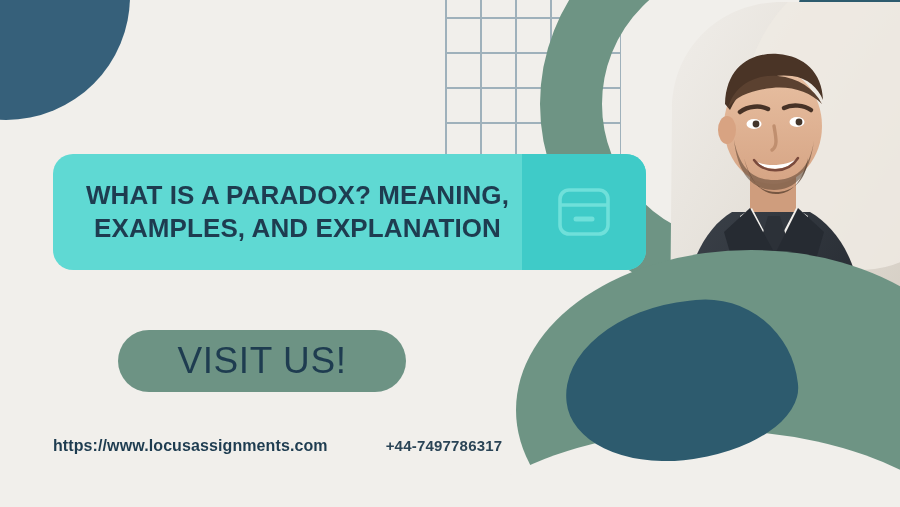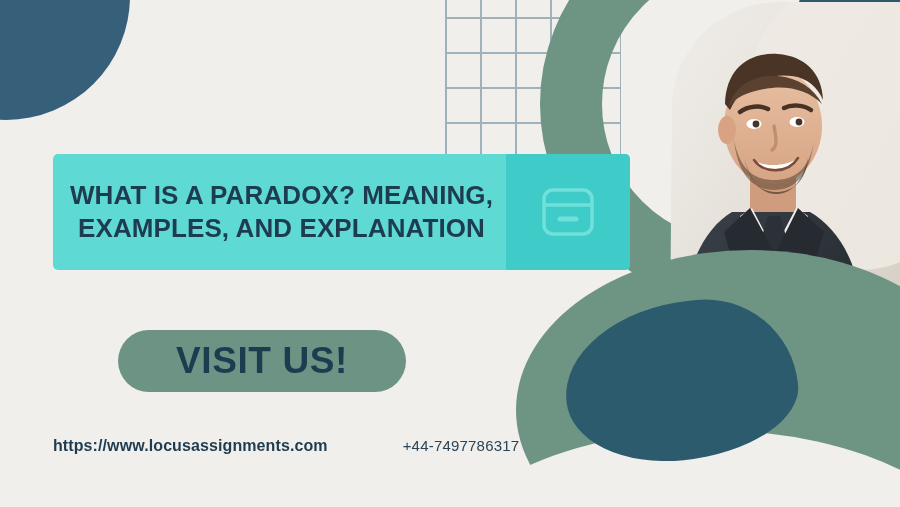--- a/index.html
+++ b/index.html
@@ -102,25 +102,26 @@
     transform: rotate(-6deg);
   }
 
   
   #title-banner {
     position: absolute;
     left: 53px;
     top: 154px;
     width: 577px;
     height: 116px;
-    border-radius: 5px;
+    border-radius: 20px;
     background: #5fd9d3;
     display: flex;
     align-items: stretch;
     overflow: hidden;
+    padding-left: 16px;
   }
   #title-text-area {
     flex: 1 1 auto;
     display: flex;
     align-items: center;
     padding: 0 10px 0 14px;
   }
   #title-heading {
     margin: 0;
     color: #1e3c50;
@@ -146,21 +147,21 @@
     left: 118px;
     top: 330px;
     width: 288px;
     height: 62px;
     border: none;
     border-radius: 32px;
     background: #6d9384;
     color: #1e3c50;
     font-family: "Liberation Sans", sans-serif;
     font-size: 37px;
-    font-weight: bold;
+    font-weight: normal;
     letter-spacing: 0.6px;
     cursor: pointer;
     padding: 0;
     line-height: 62px;
     text-align: center;
   }
 
   
   #footer-contact {
     position: absolute;
@@ -172,22 +173,22 @@
   #website-url {
     color: #1e3c50;
     font-size: 16px;
     font-weight: bold;
     text-decoration: none;
     letter-spacing: 0.1px;
   }
   #phone-number {
     color: #2a4456;
     font-size: 15px;
-    font-weight: normal;
-    margin-left: 75px;
+    font-weight: bold;
+    margin-left: 58px;
     letter-spacing: 0.2px;
   }
 </style>
 </head>
 <body>
 
 <div id="banner">
 
   <div class="deco" id="shape-corner-topleft"></div>
 

